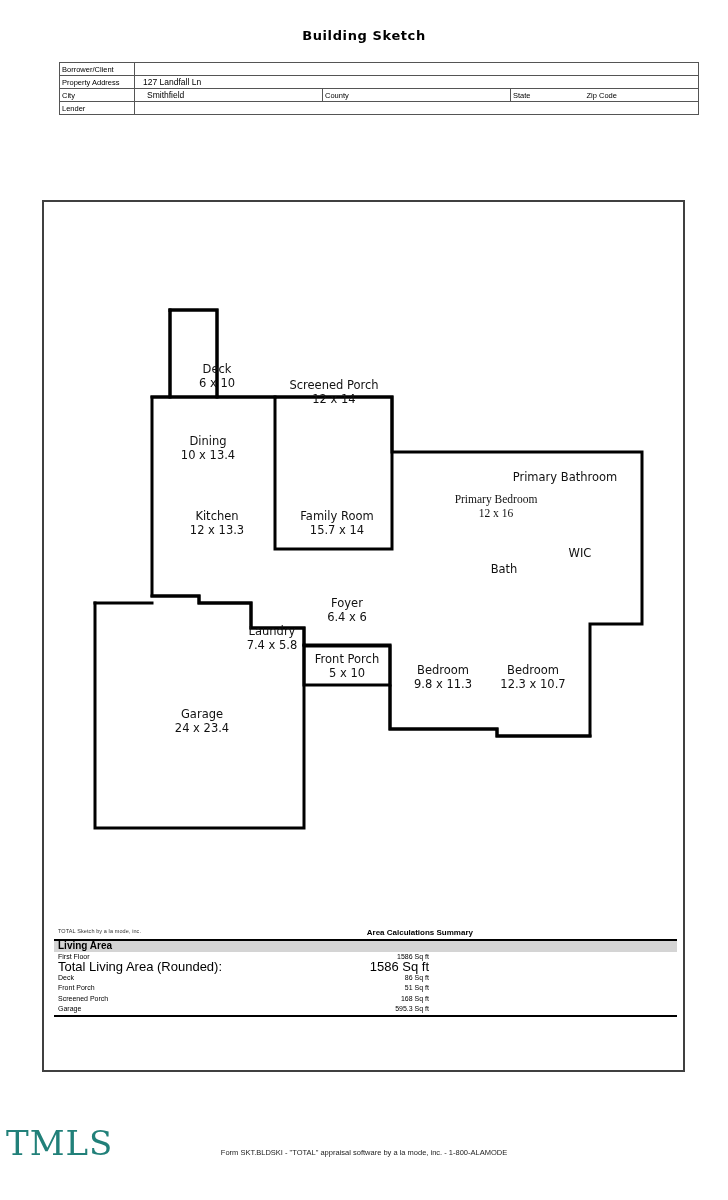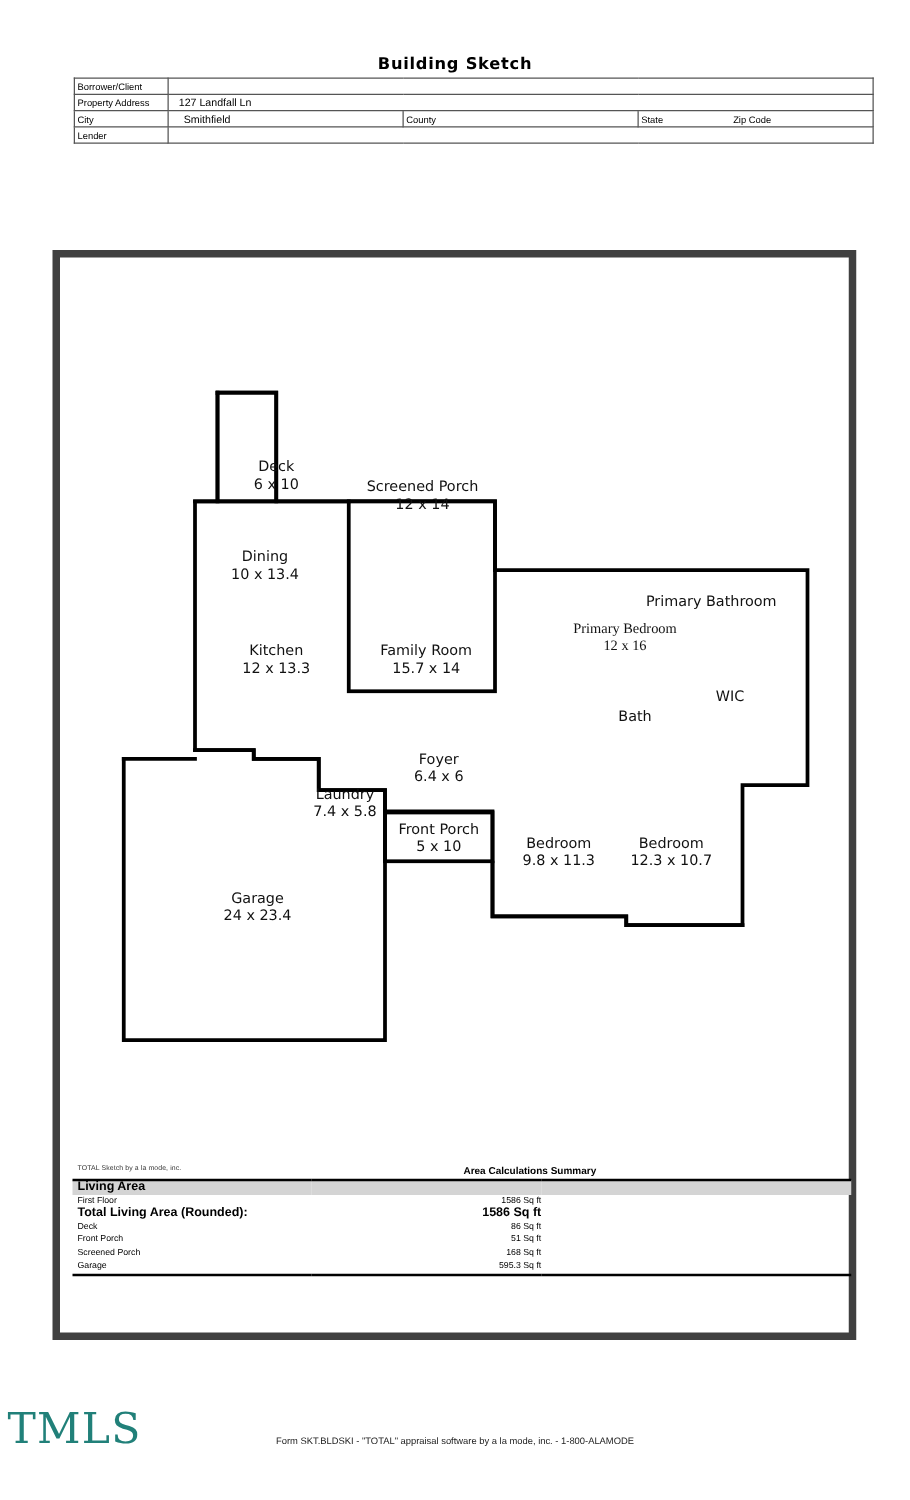--- a/index.html
+++ b/index.html
@@ -12,21 +12,21 @@
     height: 1200px;
     position: relative;
     font-family: "Liberation Sans", sans-serif;
     color: #000000;
     overflow: hidden;
   }
 
   
   .doc-title {
     position: absolute;
-    top: 44px;
+    top: 28px;
     left: 0;
     width: 728px;
     text-align: center;
     font-size: 13px;
     font-weight: bold;
     letter-spacing: 0.6px;
     font-family: "DejaVu Sans", sans-serif;
   }
 
   
@@ -60,21 +60,21 @@
   .cellwrap .seg-lbl { font-size: 7.5px; }
   .cellwrap .seg-val { font-size: 8.5px; padding-left: 10px; }
 
   
   .sketch-frame {
     position: absolute;
     left: 42px;
     top: 200px;
     width: 643px;
     height: 872px;
-    border: 6px solid #404040;
+    border: 2px solid #404040;
     box-sizing: border-box;
     background: #fff;
   }
 
   
   .plan-svg {
     position: absolute;
     left: 0;
     top: 0;
     width: 643px;
@@ -135,22 +135,22 @@
     height: 10.5px;
     line-height: 10.5px;
     vertical-align: middle;
   }
   .summary-table tr.section td {
     background: #d4d4d4;
     font-weight: bold;
     font-size: 10px;
   }
   .summary-table tr.total td {
-    font-weight: bold;
-    font-size: 10px;
+    font-weight: normal;
+    font-size: 13px;
   }
   .summary-table td.amt {
     width: 180px;
     text-align: right;
     padding-right: 0;
   }
   .summary-table td.pad { width: 240px; }
 
   
   .footer-form {

